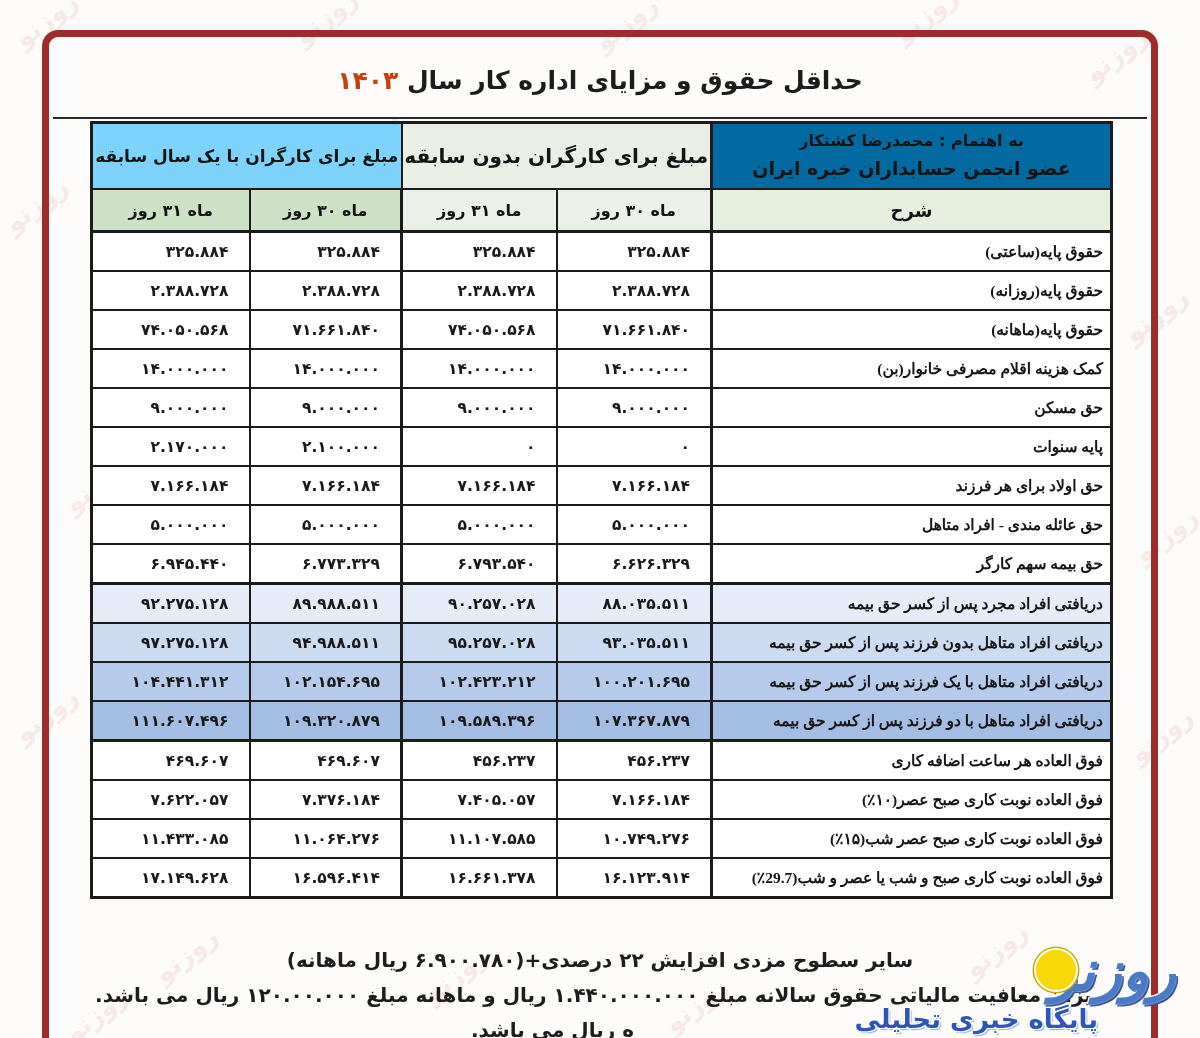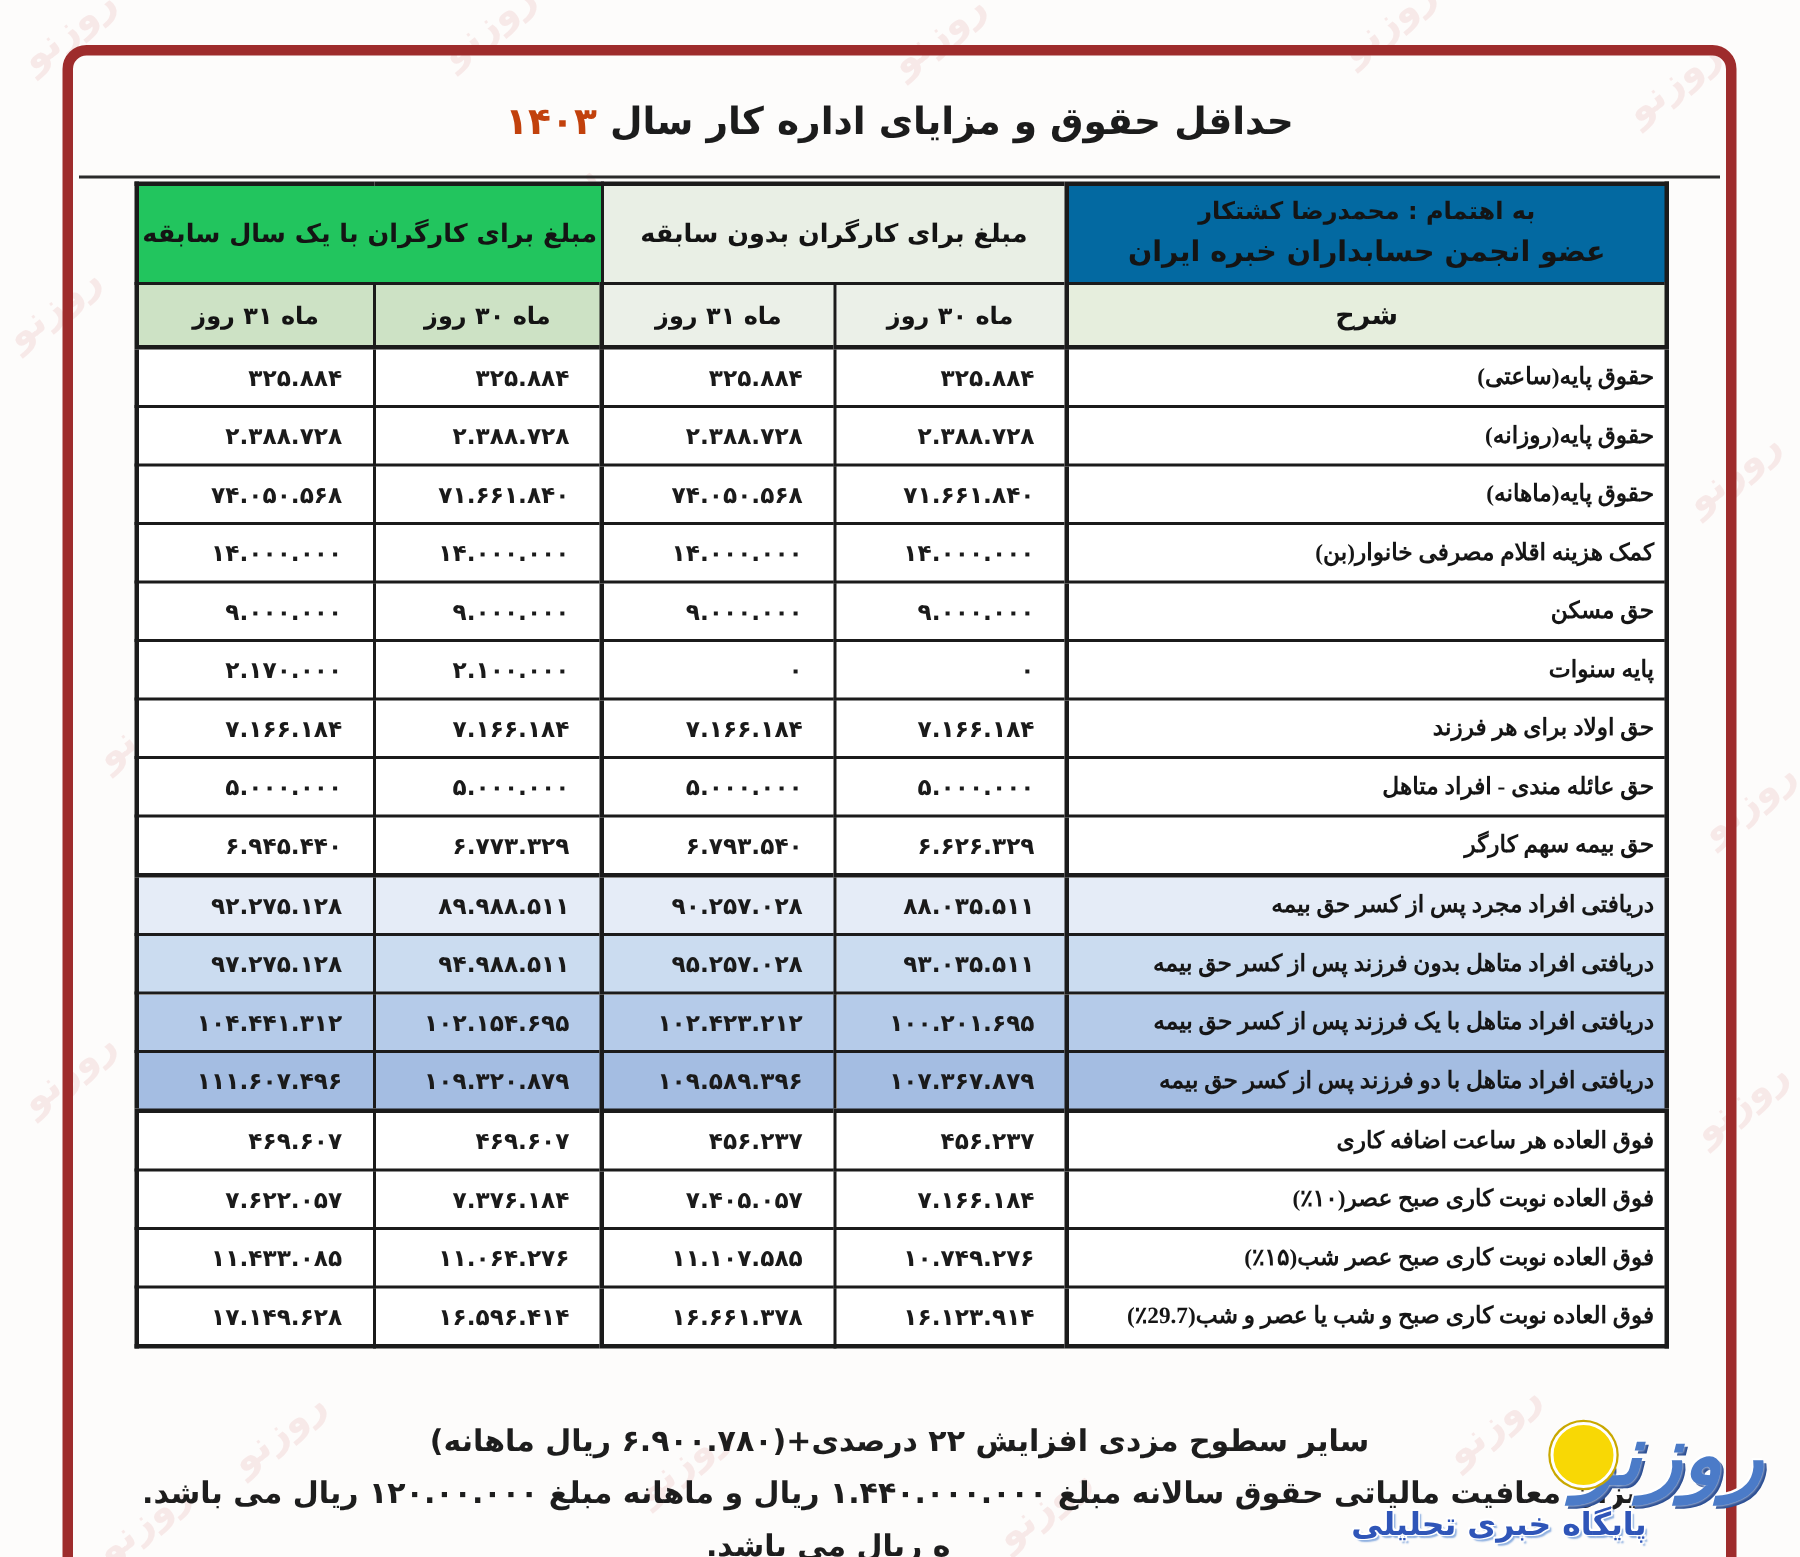--- a/index.html
+++ b/index.html
@@ -30,22 +30,22 @@
   
   table.main{
     position:absolute;left:90px;top:121px;width:1020px;
     border-collapse:collapse;table-layout:fixed;direction:rtl;
     border:3px solid #1b1b1b;background:#fff;
   }
   td,th{border:2px solid #1b1b1b;overflow:hidden;}
   th{font-weight:bold;color:#141414;}
   .h-credit{background:#0369a1;height:62px;font-size:16px;line-height:1.55;}
   .h-credit .sub{font-size:19px;}
-  .h-group-ne{background:#e9efe5;font-size:17px;}
-  .h-group-exp{background:#22c55e;font-size:17px;}
+  .h-group-ne{background:#e9efe5;font-size:20px;}
+  .h-group-exp{background:#7dd3fc;font-size:17px;}
   .h-desc{background:#e6eedd;height:38px;font-size:18px;}
   .h-month-ne{background:#ebf0e8;font-size:16px;}
   .h-month-exp{background:#cde2c5;font-size:16px;}
   tbody td{height:37px;}
   td.label{
     text-align:right;padding:0 7px 0 2px;font-size:15.5px;font-weight:bold;color:#161616;font-family:Liberation Serif, serif;
   }
   td.num{
     text-align:right;padding:0 20px 0 4px;font-size:15.5px;font-weight:bold;color:#1a1a1a;
     direction:ltr;
@@ -68,21 +68,21 @@
   .logo-word{
     position:absolute;right:0;top:-6px;font-size:56px;font-weight:bold;font-style:italic;
     color:#4b7bc8;letter-spacing:-2px;
     text-shadow:0 0 2px #fff,2px 2px 0 #2c4f94,-1px -1px 0 #ffffff;
   }
   .logo-dot{
     position:absolute;right:98px;top:4px;width:40px;height:40px;border-radius:50%;
     background:#f8d805;border:2px solid #ffffff;box-shadow:0 0 0 1.5px #c9a800;
   }
   .logo-tagline{
-    position:absolute;right:78px;top:60px;font-size:21px;font-weight:bold;color:#2f55b8;
+    position:absolute;right:78px;top:60px;font-size:26px;font-weight:bold;color:#2f55b8;
     text-shadow:-1px -1px 0 #fff,1px -1px 0 #fff,-1px 1px 0 #fff,1px 1px 0 #fff,2px 2px 1px #8fb0e0;
     white-space:nowrap;
   }
 </style>
 </head>
 <body>
 
 <div id="wm-layer">
     <span class="wm" style="left: 10px; top: 5px;">روزنو</span>
     <span class="wm" style="left: 290px; top: 2px;">روزنو</span>

